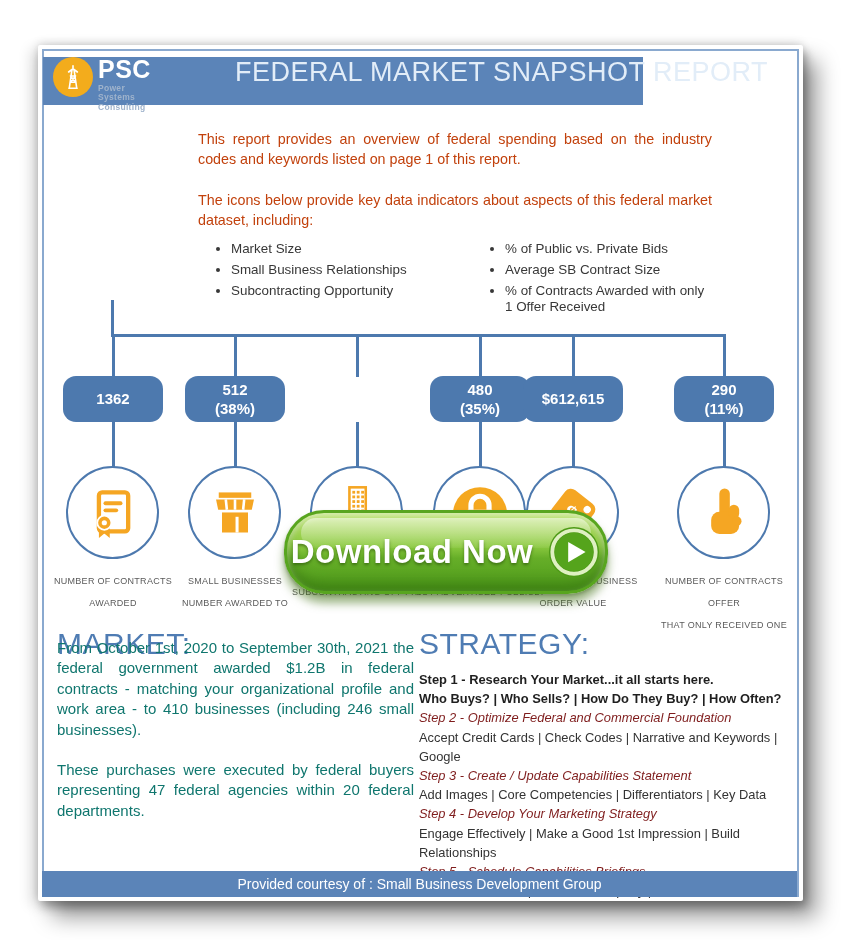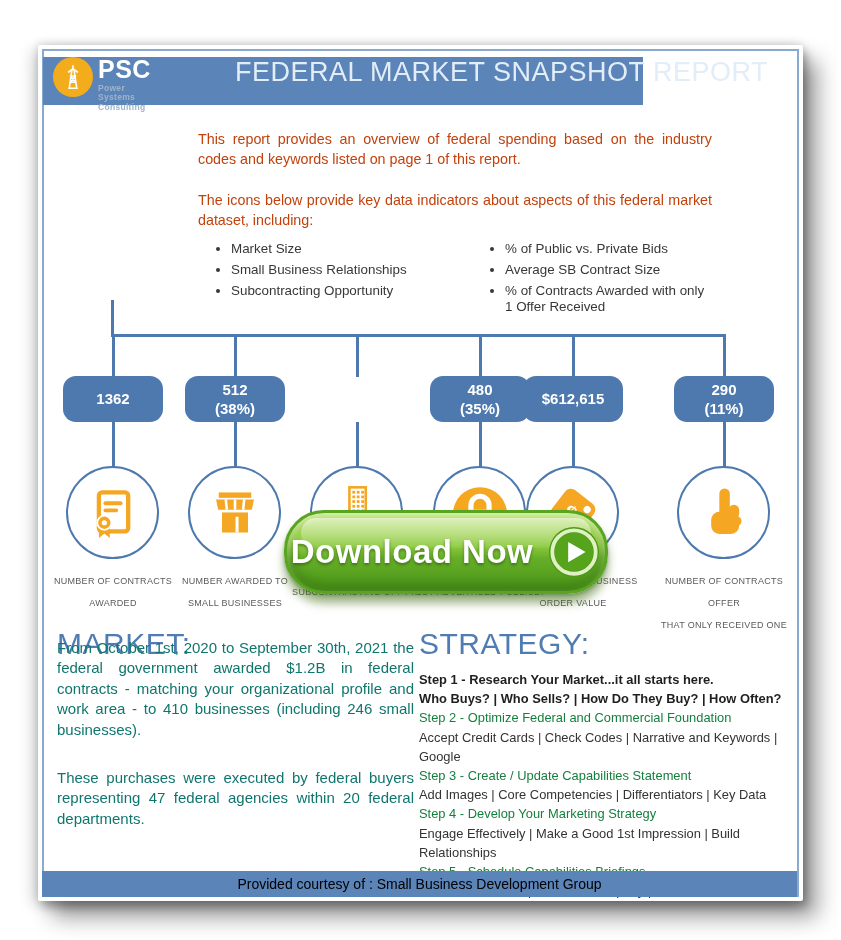--- a/index.html
+++ b/index.html
@@ -52,27 +52,27 @@
   .dl-btn::before{content:"";position:absolute;left:14px;top:5px;right:14px;height:30px;border-radius:20px;
     background:linear-gradient(rgba(255,255,255,.55),rgba(255,255,255,.05));}
   .dl-label{color:#fff;font-size:33px;font-weight:bold;letter-spacing:.5px;text-shadow:0 2px 3px rgba(40,80,10,.6);position:relative;}
   .play{width:54px;height:54px;margin-left:14px;position:relative;flex:0 0 auto;}
 
   
   .sec-head{position:absolute;top:582px;color:#4f7cb3;font-size:30px;letter-spacing:.5px;font-weight:400;}
   .market-head{left:19px;}
   .strategy-head{left:381px;}
   .market-text{position:absolute;left:19px;top:593px;width:357px;font-size:15px;line-height:1.36;color:#0f766e;text-align:justify;}
-  .market-text .p2{margin-top:28px;}
+  .market-text .p2{margin-top:20px;}
   .strategy{position:absolute;left:381px;top:625px;width:382px;font-size:12.9px;line-height:19.2px;color:#333;}
   .strategy .bold{font-weight:bold;color:#1f1f1f;}
-  .strategy .muted{color:#15803d;}
+  .strategy .muted{color:#7f1d1d;font-style:italic;}
 
   .footer{position:absolute;left:4px;top:826px;width:755px;height:26px;background:#5b84b8;
-    color:#000000;font-size:14px;text-align:center;line-height:26px;z-index:3;}
+    color:#ffffff;font-size:14px;text-align:center;line-height:26px;z-index:3;}
 </style>
 </head>
 <body>
 
 <div class="stage">
   <div class="card">
     <div class="frame"></div>
 
     <div class="header">
       <div class="logo">
@@ -150,22 +150,22 @@
           <rect x="9" y="5" width="30" height="5" fill="#f5a623"></rect>
           <path d="M6.5 11.5 L41.5 11.5 L39.5 21 L8.5 21 Z" fill="#f5a623"></path>
           <line x1="15.5" y1="11.5" x2="16.5" y2="21" stroke="#ffffff" stroke-width="2.4"></line>
           <line x1="24" y1="11.5" x2="24" y2="21" stroke="#ffffff" stroke-width="2.4"></line>
           <line x1="32.5" y1="11.5" x2="31.5" y2="21" stroke="#ffffff" stroke-width="2.4"></line>
           <rect x="12" y="23.5" width="24" height="18.5" fill="#f5a623"></rect>
           <rect x="24.5" y="27.5" width="2.8" height="14.5" fill="#ffffff"></rect>
         </svg>
       </div>
       <div class="nlabel">
+        <div>SMALL BUSINESSES</div>
         <div>NUMBER AWARDED TO</div>
-        <div>SMALL BUSINESSES</div>
         <div></div>
       </div>
     </div>
 
     <div class="col n2">
       <div class="line drop1"></div>
       <div class="line drop2"></div>
       <div class="icircle">
         <svg width="56" height="56" viewBox="0 0 48 48">
           <rect x="17.5" y="2" width="14" height="25" fill="#ffffff" stroke="#f5a623" stroke-width="2.2"></rect>

